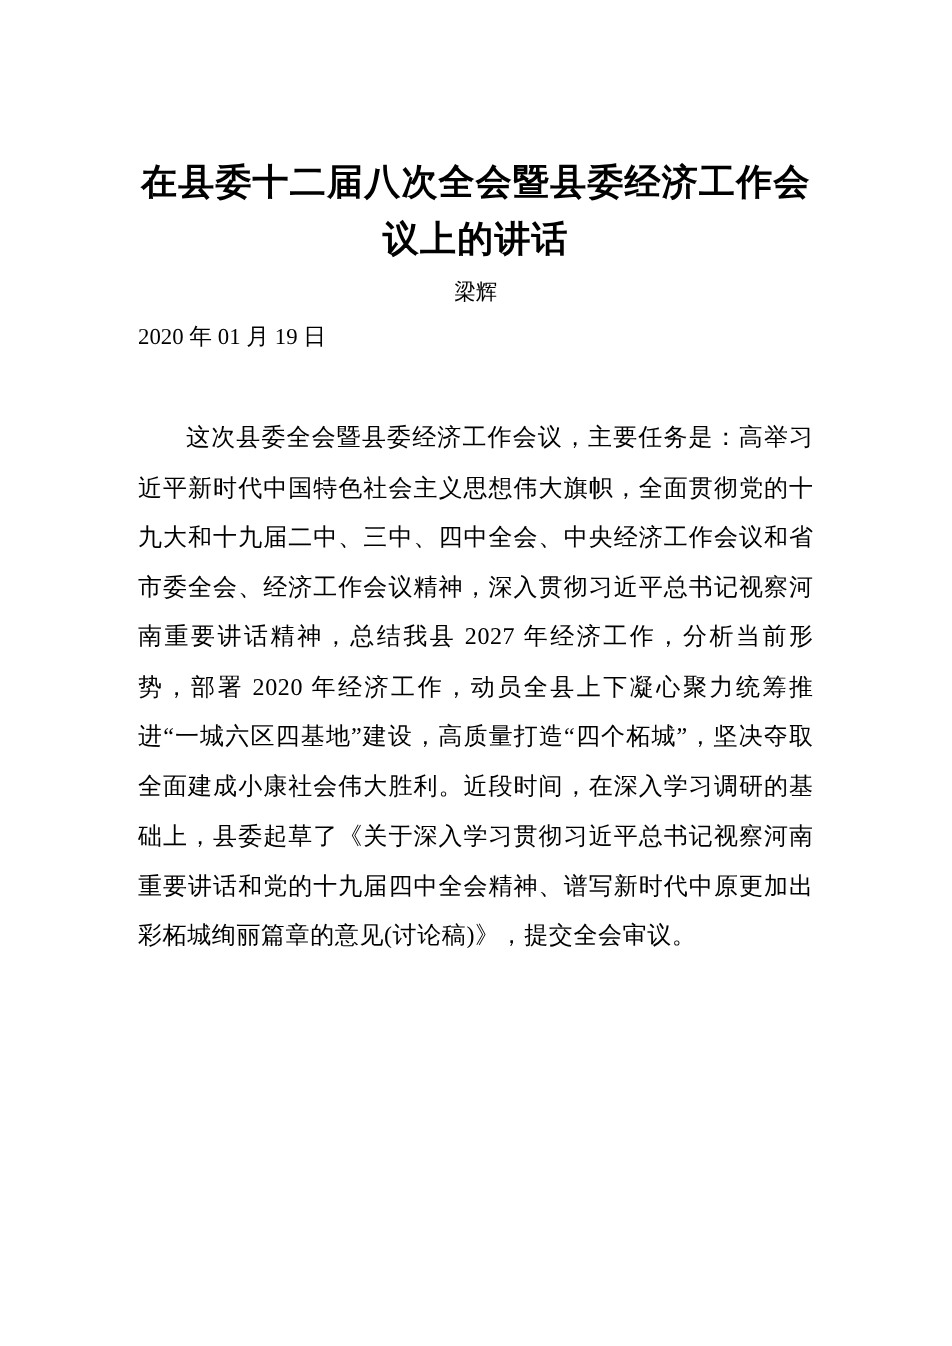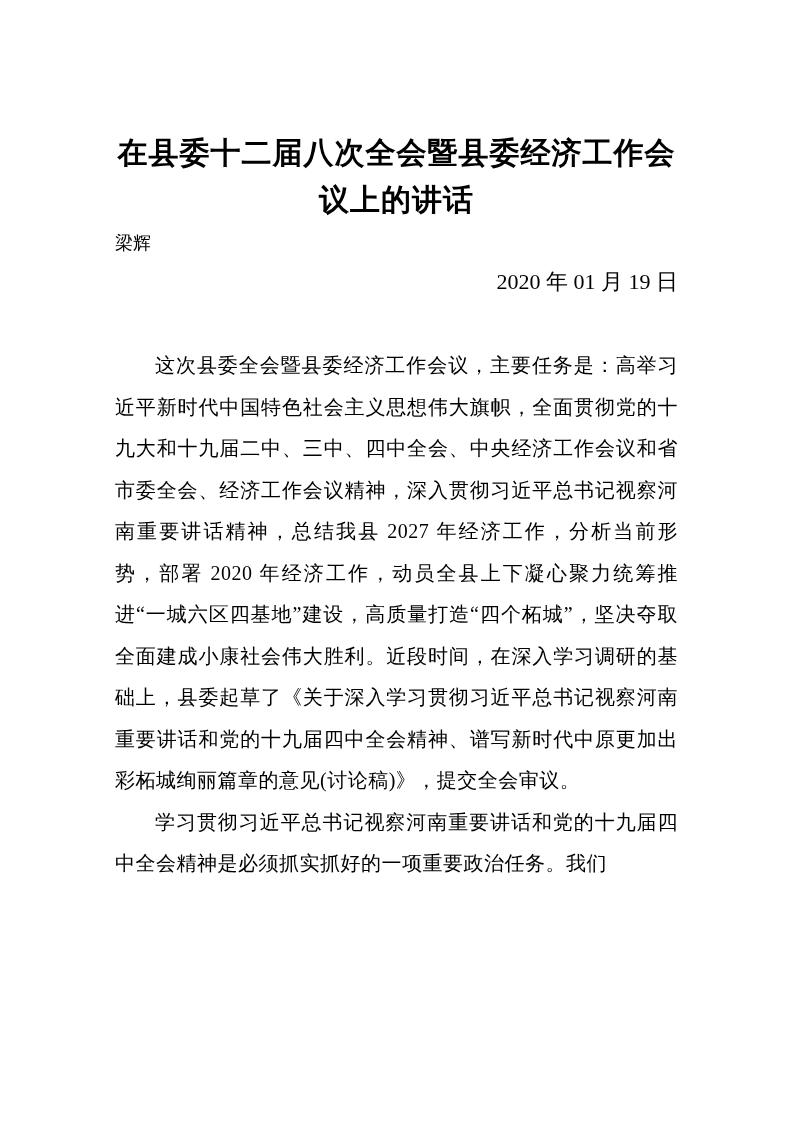--- a/index.html
+++ b/index.html
@@ -25,25 +25,26 @@
     line-height: 47px;
     font-weight: bold;
     text-align: center;
     font-family: "Liberation Serif", "DejaVu Serif", serif;
     letter-spacing: 1px;
   }
   .doc-author {
     margin-top: 2px;
     font-size: 18px;
     line-height: 36px;
+    text-align: center;
   }
   .doc-date {
-    font-size: 22px;
+    font-size: 19px;
     line-height: 42px;
-    text-align: right;
+    text-align: left;
   }
   .front-spacer {
     height: 42px;
   }
   .doc-body p {
     margin: 0;
     font-size: 20px;
     line-height: 41.5px;
     text-align: justify;
     text-justify: inter-ideograph;
@@ -75,17 +76,16 @@
 
     <div class="doc-date">2020 年 01 月 19 日</div>
 
     <div class="front-spacer"></div>
 
     <div class="doc-body">
 
       <p class="body-para">这次县委全会暨县委经济工作会议，主要任务是：高举习近平新时代中国特色社会主义思想伟大旗帜，全面贯彻党的十九大和十九届二中、三中、四中全会、中央经济工作会议和省市委全会、经济工作会议精神，深入贯彻习近平总书记视察河南重要讲话精神，总结我县 2027 年经济工作，分析当前形势，部署 2020 年经济工作，动员全县上下凝心聚力统筹推进“一城六区四基地”建设，高质量打造“四个柘城”，坚决夺取全面建成小康社会伟大胜利。近段时间，在深入学习调研的基础上，县委起草了《关于深入学习贯彻习近平总书记视察河南重要讲话和党的十九届四中全会精神、谱写新时代中原更加出彩柘城绚丽篇章的意见(讨论稿)》，提交全会审议。</p>
 
 
-      <p class="body-para">学习贯彻习近平总书记视察河南重要讲话和党的十九届四中全会精神是必须抓实抓好的一项重要政治任务。我们</p>
     </div>
 
   </div>
 </div>
 
 </body></html>

